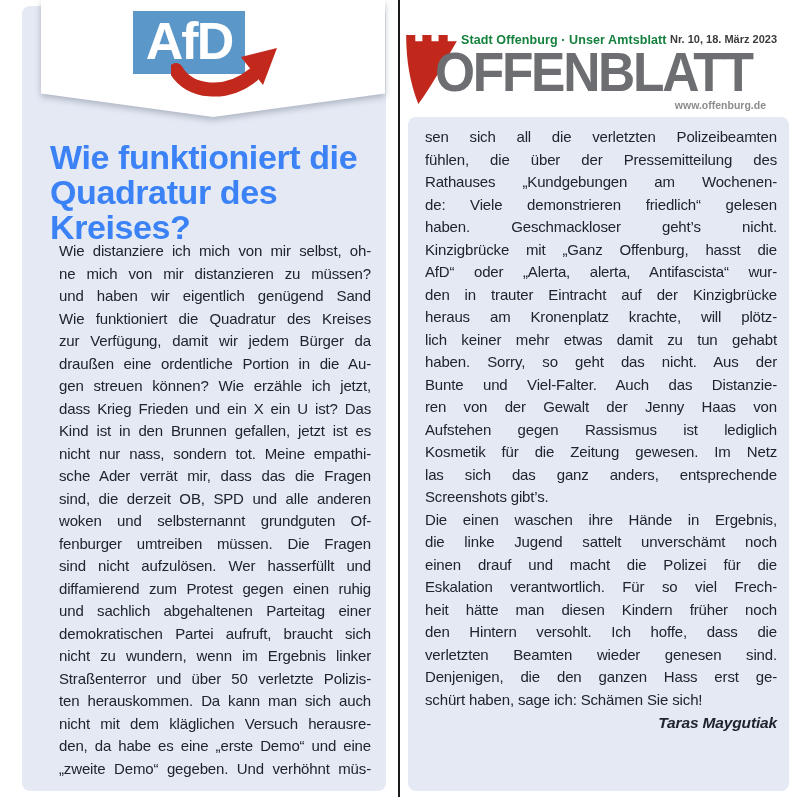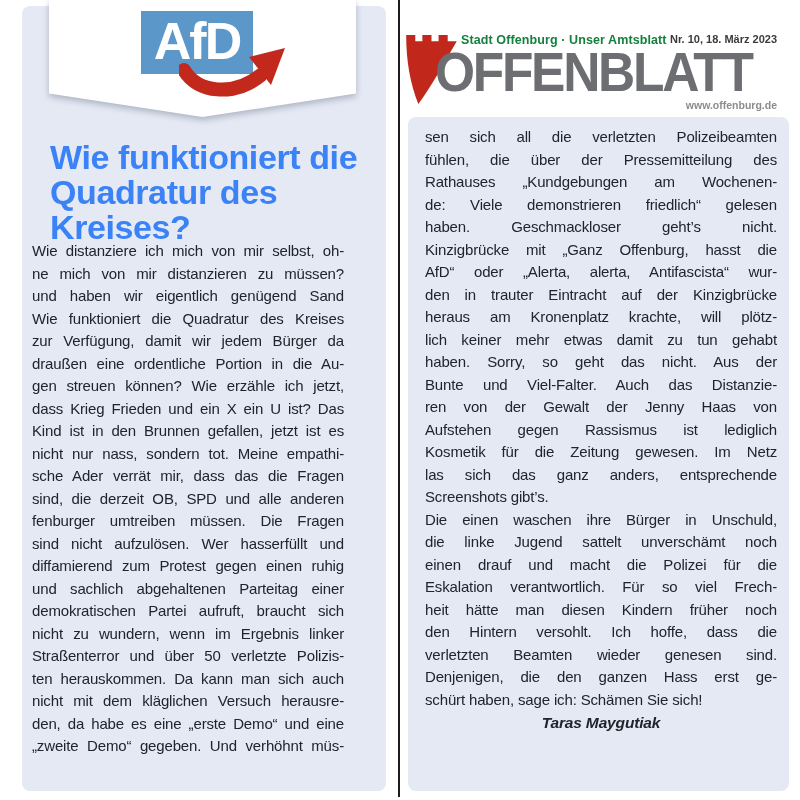--- a/index.html
+++ b/index.html
@@ -7,21 +7,21 @@
     width:800px;height:800px;position:relative;background:#ffffff;
     font-family:"Liberation Sans", sans-serif;overflow:hidden;
     -webkit-font-smoothing:antialiased;
   }
   
   .left-box{
     position:absolute;left:22px;top:6px;width:364px;height:785px;
     background:#e4e9f4;border-radius:8px;
   }
   .banner-wrap{
-    position:absolute;left:49px;top:0;width:307px;height:117px;z-index:3;
+    position:absolute;left:41px;top:0;width:344px;height:117px;z-index:3;
     filter:drop-shadow(0 3px 3px rgba(70,80,100,.35));
   }
   .banner{
     width:100%;height:100%;background:#ffffff;
     -webkit-clip-path:polygon(0 0,100% 0,100% 80%,50% 100%,0 80%);
     clip-path:polygon(0 0,100% 0,100% 80%,50% 100%,0 80%);
     position:relative;
   }
   .afd-rect{
     position:absolute;left:92px;top:11px;width:112px;height:63px;
@@ -34,21 +34,21 @@
   .afd-arrow{position:absolute;left:130px;top:45px;width:110px;height:52px;}
   .headline{
     position:absolute;left:50px;top:140px;width:314px;z-index:4;
     font-size:34px;font-weight:bold;color:#3b82f6;letter-spacing:-0.4px;
     line-height:35px;
   }
   .body-text{
     font-size:15px;color:#20242c;line-height:22.5px;letter-spacing:-0.15px;
     z-index:4;
   }
-  .left-body{position:absolute;left:32px;top:240px;width:312px;}
+  .left-body{position:absolute;left:59px;top:240px;width:312px;}
   .tline{text-align:justify;text-align-last:justify;white-space:normal;}
   .last-left .tline:last-child{text-align-last:left;}
   .hline{text-align:left;}
   
   .divider{
     position:absolute;left:398px;top:0;width:2px;height:797px;background:#1c1c1c;
   }
   
   .masthead{position:absolute;left:404px;top:0;width:392px;height:117px;background:#fff;}
   .ob-logo{position:absolute;left:0px;top:27px;width:57px;height:81px;}
@@ -58,29 +58,29 @@
   }
   .mast-issue{
     position:absolute;right:19px;top:33px;font-size:11px;font-weight:bold;color:#3a3b3c;
   }
   .mast-title{
     position:absolute;left:31px;top:44px;font-size:56px;font-weight:bold;
     color:#6d6e71;letter-spacing:-2.5px;line-height:1;white-space:nowrap;
     transform:scale(0.92,1.0);transform-origin:left top;
   }
   .mast-site{
-    position:absolute;right:19px;top:99px;font-size:10.5px;font-weight:bold;color:#8b8c8e;
+    position:absolute;right:30px;top:99px;font-size:10.5px;font-weight:bold;color:#8b8c8e;
   }
   .right-box{
     position:absolute;left:408px;top:117px;width:381px;height:674px;
     background:#e4e9f4;border-radius:8px;
   }
   .right-body{position:absolute;left:425px;top:126px;width:352px;}
   .signature{
-    text-align:center;font-weight:bold;font-style:italic;font-size:15.5px;
+    text-align:right;font-weight:bold;font-style:italic;font-size:15.5px;
     margin-top:1px;color:#20242c;
   }
 </style>
 </head>
 <body>
 
 <div class="left-box"></div>
 
 <div class="banner-wrap">
   <div class="banner">
@@ -104,20 +104,21 @@
     <div class="tline">und haben wir eigentlich genügend Sand</div>
     <div class="tline">Wie funktioniert die Quadratur des Kreises</div>
     <div class="tline">zur Verfügung, damit wir jedem Bürger da</div>
     <div class="tline">draußen eine ordentliche Portion in die Au-</div>
     <div class="tline">gen streuen können? Wie erzähle ich jetzt,</div>
     <div class="tline">dass Krieg Frieden und ein X ein U ist? Das</div>
     <div class="tline">Kind ist in den Brunnen gefallen, jetzt ist es</div>
     <div class="tline">nicht nur nass, sondern tot. Meine empathi-</div>
     <div class="tline">sche Ader verrät mir, dass das die Fragen</div>
     <div class="tline">sind, die derzeit OB, SPD und alle anderen</div>
+    <div class="tline">woken und selbsternannt grundguten Of-</div>
     <div class="tline">fenburger umtreiben müssen. Die Fragen</div>
     <div class="tline">sind nicht aufzulösen. Wer hasserfüllt und</div>
     <div class="tline">diffamierend zum Protest gegen einen ruhig</div>
     <div class="tline">und sachlich abgehaltenen Parteitag einer</div>
     <div class="tline">demokratischen Partei aufruft, braucht sich</div>
     <div class="tline">nicht zu wundern, wenn im Ergebnis linker</div>
     <div class="tline">Straßenterror und über 50 verletzte Polizis-</div>
     <div class="tline">ten herauskommen. Da kann man sich auch</div>
     <div class="tline">nicht mit dem kläglichen Versuch herausre-</div>
     <div class="tline">den, da habe es eine „erste Demo“ und eine</div>
@@ -152,21 +153,21 @@
       <div class="tline">lich keiner mehr etwas damit zu tun gehabt</div>
       <div class="tline">haben. Sorry, so geht das nicht. Aus der</div>
       <div class="tline">Bunte und Viel-Falter. Auch das Distanzie-</div>
       <div class="tline">ren von der Gewalt der Jenny Haas von</div>
       <div class="tline">Aufstehen gegen Rassismus ist lediglich</div>
       <div class="tline">Kosmetik für die Zeitung gewesen. Im Netz</div>
       <div class="tline">las sich das ganz anders, entsprechende</div>
       <div class="tline">Screenshots gibt’s.</div>
     </div>
   <div class="last-left">
-      <div class="tline">Die einen waschen ihre Bürger in Unschuld,</div>
+      <div class="tline">Die einen waschen ihre Hände in Ergebnis,</div>
       <div class="tline">die linke Jugend sattelt unverschämt noch</div>
       <div class="tline">einen drauf und macht die Polizei für die</div>
       <div class="tline">Eskalation verantwortlich. Für so viel Frech-</div>
       <div class="tline">heit hätte man diesen Kindern früher noch</div>
       <div class="tline">den Hintern versohlt. Ich hoffe, dass die</div>
       <div class="tline">verletzten Beamten wieder genesen sind.</div>
       <div class="tline">Denjenigen, die den ganzen Hass erst ge-</div>
       <div class="tline">schürt haben, sage ich: Schämen Sie sich!</div>
     </div>
   <div class="signature">Taras Maygutiak</div>

